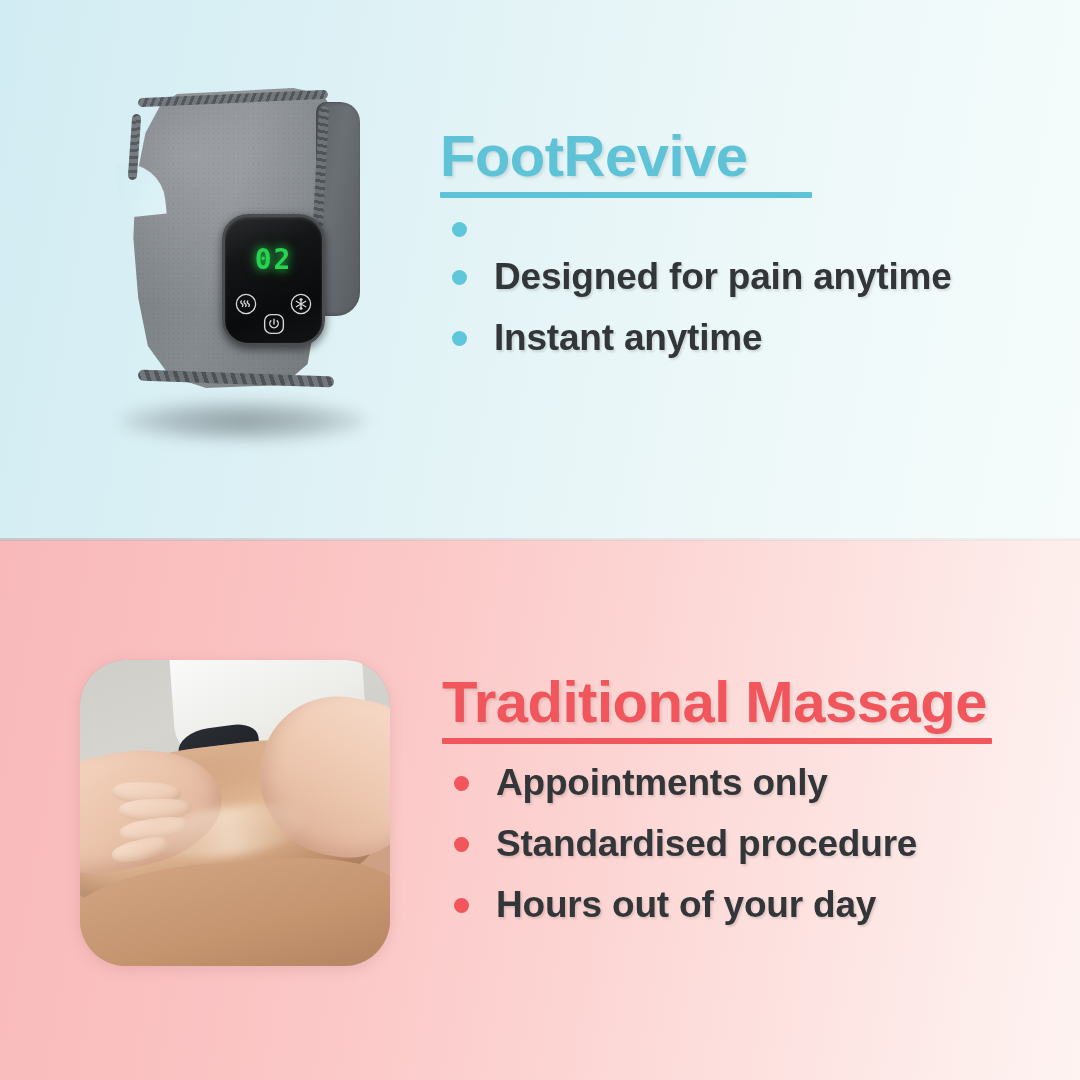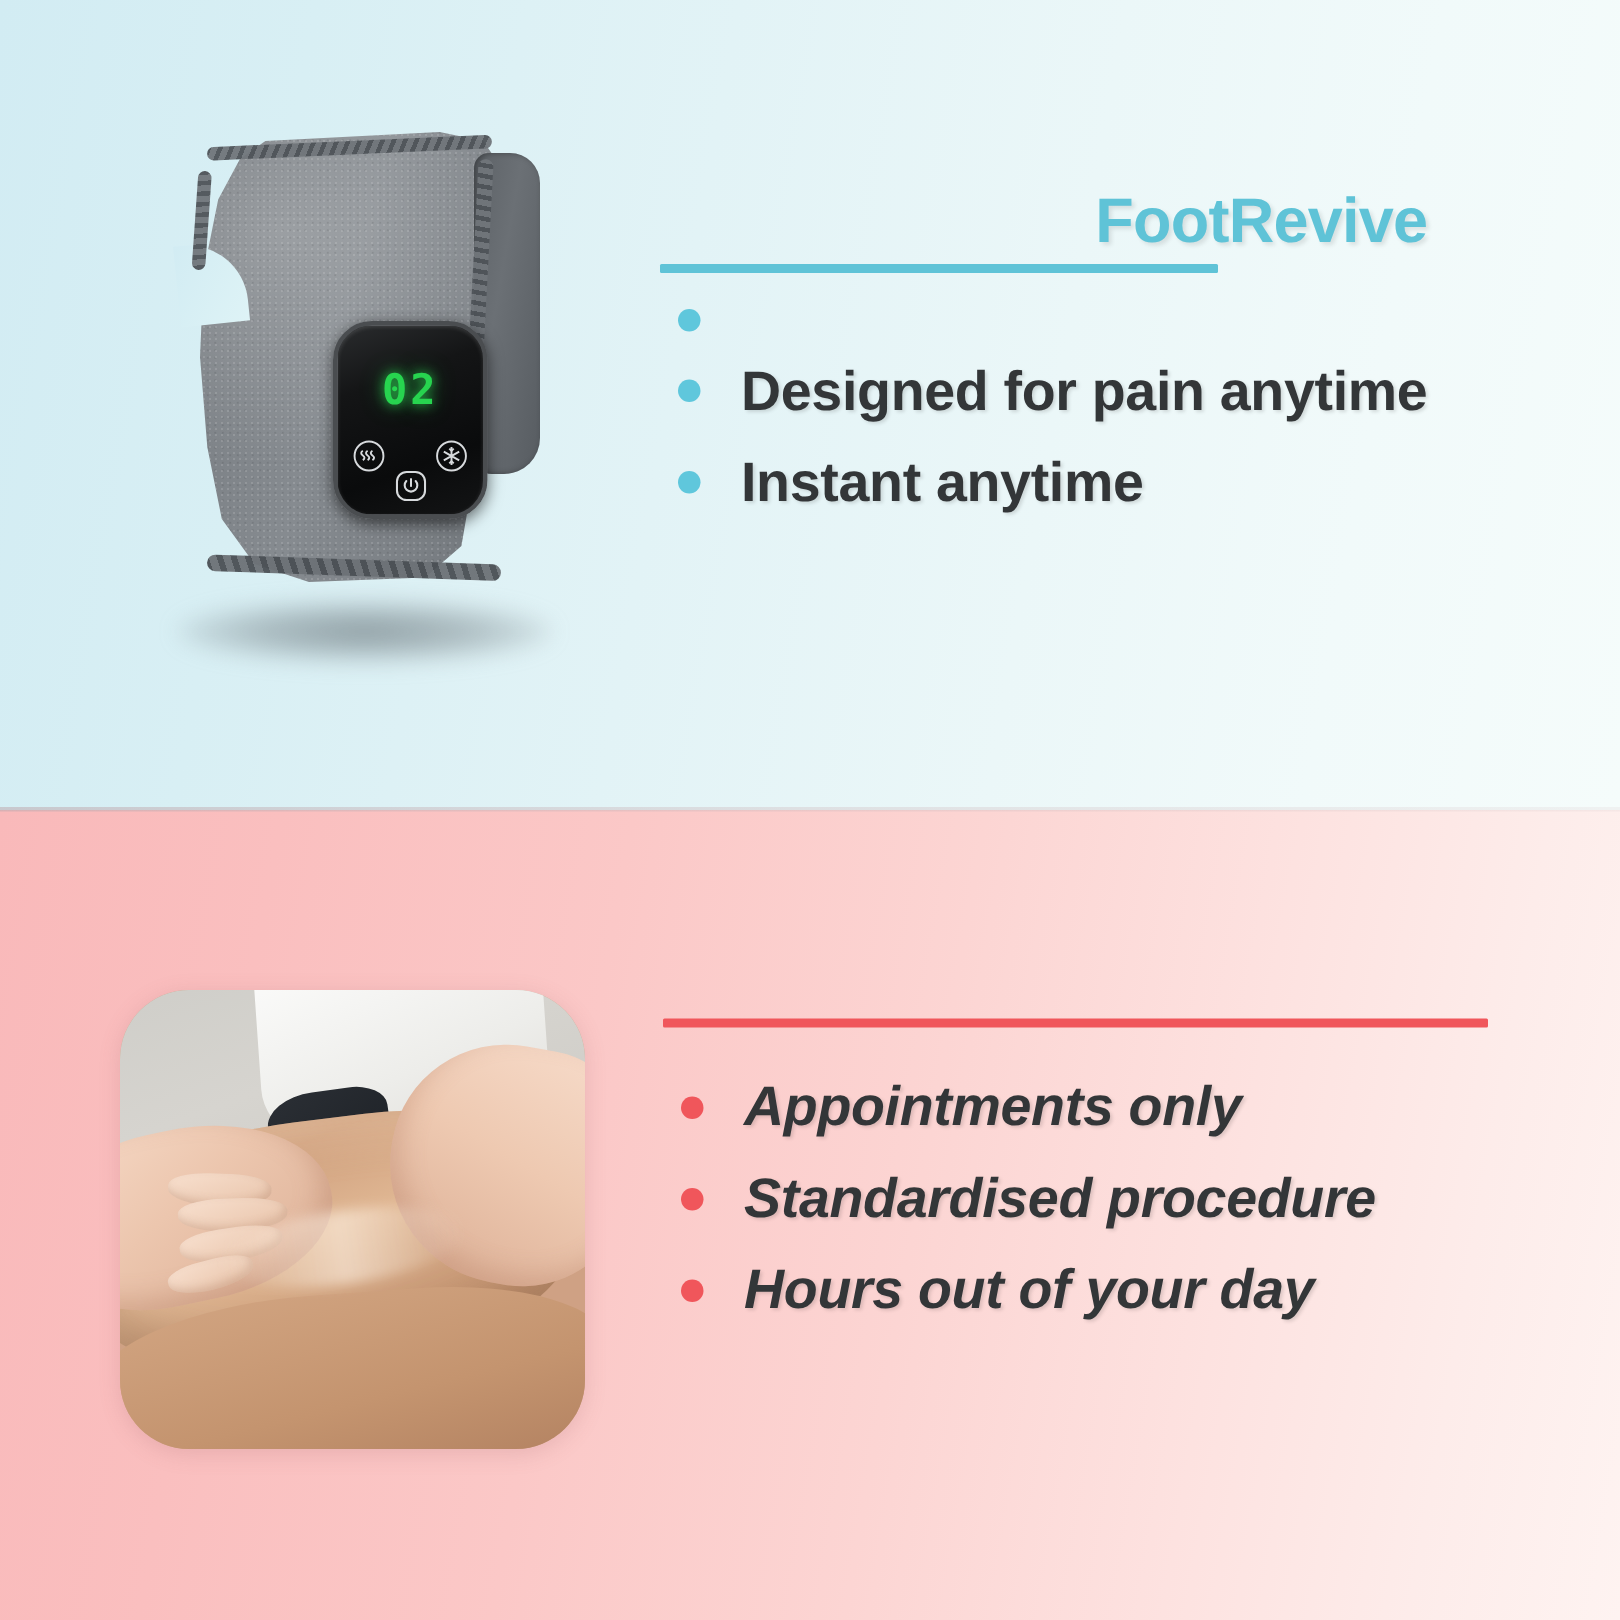--- a/index.html
+++ b/index.html
@@ -46,45 +46,44 @@
   
   .copy {
     position: absolute;
   }
   .copy-top  { left: 440px; top: 126px; }
   .copy-bot  { left: 442px; top: 672px; }
 
   .heading {
     margin: 0;
     font-weight: 700;
-    font-size: 42px;
+    font-size: 58px;
     line-height: 1.02;
     letter-spacing: -0.5px;
     white-space: nowrap;
     text-shadow: 2px 2px 3px rgba(0,0,0,0.10);
-    text-align: right;
   }
   .heading-blue { color: #5fc3d7; }
   .heading-red  { color: #f0565b; }
 
   .heading-rule {
     height: 6px;
     border-radius: 1px;
     margin-top: 7px;
   }
   .rule-blue { width: 372px; background: #5fc3d7; }
   .rule-red  { width: 550px; background: #f0565b; }
 
   .bullets {
     list-style: none;
     margin: 0;
     padding: 0;
   }
   .bullets-top { margin-top: 24px; }
-  .bullets-bot { margin-top: 32px; font-style: italic; }
+  .bullets-bot { margin-top: 18px; }
 
   .bullet-row {
     display: flex;
     align-items: center;
     margin-bottom: 19px;
   }
   .bullet-dot {
     flex: 0 0 auto;
     width: 15px;
     height: 15px;
@@ -408,20 +407,21 @@
       <div class="ph-layer ph-hand-l">
         <div class="ph-finger" style="left:44%;top:30%;width:36%;height:19%;transform:rotate(14deg)"></div>
         <div class="ph-finger" style="left:46%;top:46%;width:38%;height:19%;transform:rotate(10deg)"></div>
         <div class="ph-finger" style="left:44%;top:62%;width:36%;height:19%;transform:rotate(4deg)"></div>
         <div class="ph-finger" style="left:38%;top:77%;width:30%;height:17%;transform:rotate(-2deg)"></div>
       </div>
       <div class="ph-layer ph-gloss"></div>
     </div>
 
     <div class="copy copy-bot" style="top:132px">
+      <h2 class="heading heading-red">Traditional Massage</h2>
       <div class="heading-rule rule-red"></div>
 
       <ul class="bullets bullets-bot">
         <li class="bullet-row">
           <span class="bullet-dot dot-red"></span>
           <span class="bullet-text">Appointments only</span>
         </li>
         <li class="bullet-row">
           <span class="bullet-dot dot-red"></span>
           <span class="bullet-text">Standardised procedure</span>

